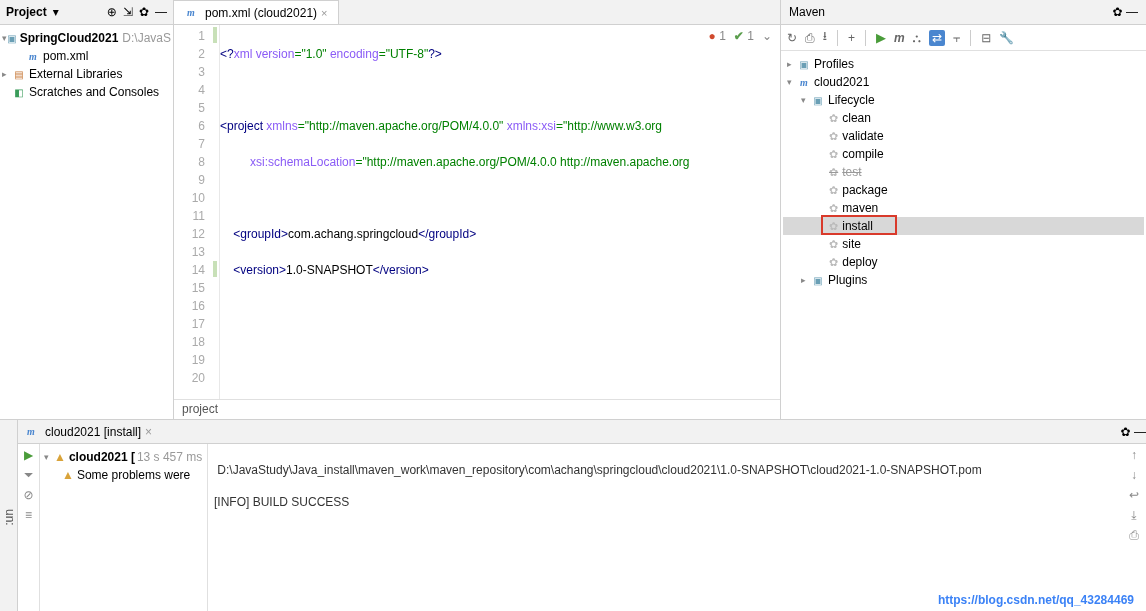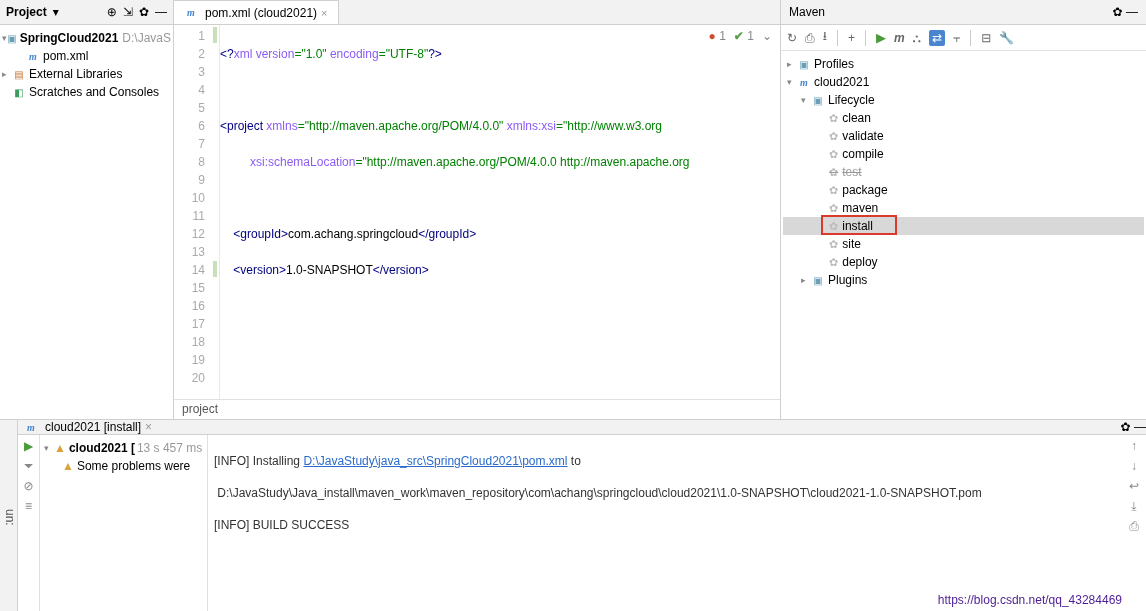--- a/index.html
+++ b/index.html
@@ -56,21 +56,21 @@
 .run-tab { display: flex; align-items: center; gap: 4px; }
 .run-content { flex: 1; display: flex; }
 .run-tree { width: 168px; border-right: 1px solid #e0e0e0; padding: 4px; overflow: hidden; }
 .run-tree-row { display: flex; align-items: center; height: 18px; white-space: nowrap; overflow: hidden; }
 .warn-ic { color: #d9a33a; margin-right: 3px; }
 .run-console { flex: 1; font-family: "Consolas", monospace; font-size: 12px; line-height: 16px; padding: 2px 6px; white-space: pre; overflow: hidden; color: #333; }
 .run-console .link { color: #2a6bcc; text-decoration: underline; }
 .run-actions { width: 22px; border-right: 1px solid #e0e0e0; display: flex; flex-direction: column; align-items: center; padding-top: 4px; gap: 6px; color: #888; }
 .run-actions .play { color: #4a9c3a; }
 .run-right-icons { width: 24px; display: flex; flex-direction: column; align-items: center; padding-top: 4px; gap: 6px; color: #888; }
-.watermark { position: absolute; right: 24px; bottom: 4px; color: #4c1d95; font-size: 12px; }
+.watermark { position: absolute; right: 12px; bottom: 4px; color: #3b82f6; font-size: 12px; font-weight: bold; }
 .tool-ic { cursor: default; }
 </style>
 </head>
 <body>
 
 <div class="top-area">
 
   <div class="project-panel">
     <div class="project-header">
       <span class="title">Project</span>
@@ -288,21 +288,20 @@
           <span class="bold">cloud2021 [</span>
           <span class="gray" style="margin-left:2px">13 s 457 ms</span>
         </div>
         <div class="run-tree-row">
           <span class="tree-indent" style="width:18px"></span>
             <span class="warn-ic">▲</span>
           <span>Some problems were</span>
         </div>
       </div>
       <div class="run-console">
-<div><span>[INFO] Installing </span><span class="link">D:\JavaStudy\java_src\SpringCloud2021\pom.xml</span><span> to</span></div>
 <div><span> D:\JavaStudy\Java_install\maven_work\maven_repository\com\achang\springcloud\cloud2021\1.0-SNAPSHOT\cloud2021-1.0-SNAPSHOT.pom</span></div>
 <div><span>[INFO] BUILD SUCCESS</span></div>
 
 
 
 
       </div>
       <div class="run-right-icons">
         <span>↑</span>
         <span>↓</span>

